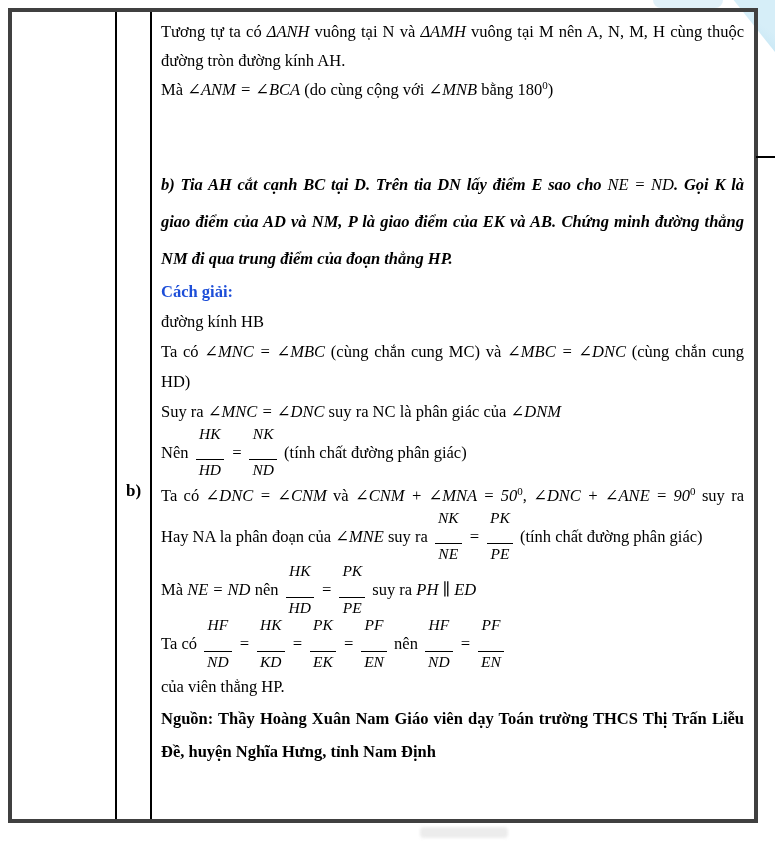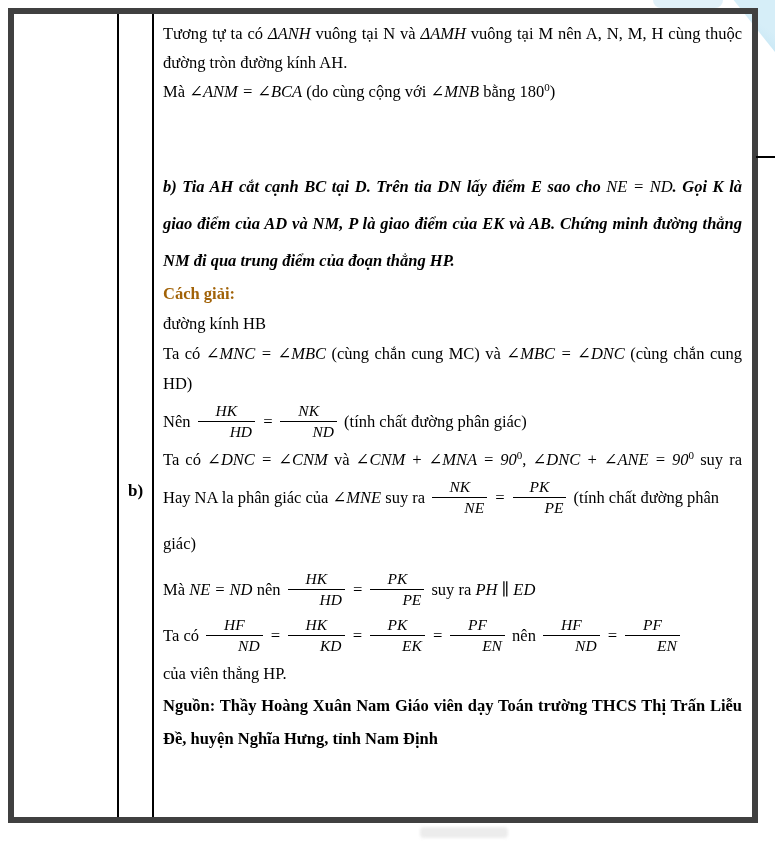--- a/index.html
+++ b/index.html
@@ -16,50 +16,50 @@
   .corner-decor2{
     position:absolute;right:52px;top:0;width:70px;height:8px;z-index:0;
     background:#d9eef7;border-radius:0 0 8px 8px;opacity:.8;
   }
   .smudge{
     position:absolute;left:420px;top:827px;width:88px;height:11px;z-index:0;
     background:rgba(120,120,120,.14);filter:blur(1.5px);border-radius:4px;
   }
   .solution-table{
     position:absolute;left:8px;top:8px;width:750px;height:815px;z-index:1;
-    border:6px solid #404040;box-sizing:border-box;background:transparent;
+    border:4px solid #404040;box-sizing:border-box;background:transparent;
     display:grid;grid-template-columns:105px 35px 1fr;grid-template-rows:150px 1fr;
   }
   .cell{box-sizing:border-box;overflow:hidden;}
   .left-cell{grid-column:1;grid-row:1/3;border-right:2px solid #000;}
   .label-cell{border-right:2px solid #000;}
   .lc1{grid-column:2;grid-row:1;}
   .lc2{grid-column:2;grid-row:2;display:flex;align-items:center;justify-content:center;}
   .cc1{grid-column:3;grid-row:1;padding:5px 10px 0 9px;}
   .cc2{grid-column:3;grid-row:2;padding:4px 10px 0 9px;}
   .row-b-label{font-weight:bold;font-size:17px;}
   .divider-stub{position:absolute;left:756px;top:156px;width:19px;height:2px;background:#000;z-index:1;}
 
   .line{font-size:16.5px;line-height:30px;min-height:30px;white-space:normal;}
   .cc1 .line{line-height:29px;min-height:29px;}
   .jfull{text-align:justify;text-align-last:justify;}
   .statement{font-weight:bold;font-style:italic;line-height:37px;min-height:37px;}
   .statement .math{font-weight:normal;}
   .source{font-weight:bold;line-height:33px;min-height:33px;}
-  .heading{color:#a16207;font-weight:bold;line-height:30px;min-height:30px;}
+  .heading{color:#1d4ed8;font-weight:bold;line-height:30px;min-height:30px;}
   .tall{line-height:46px;min-height:46px;}
   .math{font-style:italic;font-family:"Liberation Serif","DejaVu Serif","DejaVu Sans",serif;}
   sup{font-size:11px;line-height:0;vertical-align:super;}
   .frac{
     display:inline-block;vertical-align:middle;text-align:center;
     font-style:italic;line-height:1.12;margin:0 3px;position:relative;top:-2px;
     font-size:15.5px;
   }
-  .fnum{display:block;padding:0 3px 1px;border-bottom:1.4px solid #000;}
-  .fden{display:block;padding:1px 3px 0;margin-left:29px;}
+  .fnum{display:block;padding:0 3px 17px;border-bottom:1.4px solid #000;}
+  .fden{display:block;padding:1px 3px 0;}
 </style>
 </head>
 <body>
 
 <div class="corner-decor"></div>
 <div class="corner-decor2"></div>
 <div class="smudge"></div>
 
 <div class="solution-table">
   <div class="cell left-cell"></div>
@@ -73,23 +73,24 @@
     <span class="row-b-label">b)</span>
   </div>
   <div class="cell cc2" id="content-1">
       <div class="line statement jfull"><span class="txt">b) Tia AH cắt cạnh BC tại D. Trên tia DN lấy điểm E sao cho </span><span class="math">NE = ND</span><span class="txt">. Gọi K là</span></div>
       <div class="line statement jfull"><span class="txt">giao điểm của AD và NM, P là giao điểm của EK và AB. Chứng minh đường thẳng</span></div>
       <div class="line statement"><span class="txt">NM đi qua trung điểm của đoạn thẳng HP.</span></div>
       <div class="line heading"><span class="txt">Cách giải:</span></div>
       <div class="line"><span class="txt">đường kính HB</span></div>
       <div class="line jfull"><span class="txt">Ta có </span><span class="math">∠MNC = ∠MBC</span><span class="txt"> (cùng chắn cung MC) và </span><span class="math">∠MBC = ∠DNC</span><span class="txt"> (cùng chắn cung</span></div>
       <div class="line"><span class="txt">HD)</span></div>
+      <div class="line"><span class="txt">Suy ra </span><span class="math">∠MNC = ∠DNC</span><span class="txt"> suy ra NC là phân giác của </span><span class="math">∠DNM</span></div>
       <div class="line tall"><span class="txt">Nên </span><span class="frac"><span class="fnum">HK</span><span class="fden">HD</span></span><span class="math"> = </span><span class="frac"><span class="fnum">NK</span><span class="fden">ND</span></span><span class="txt"> (tính chất đường phân giác)</span></div>
-      <div class="line jfull"><span class="txt">Ta có </span><span class="math">∠DNC = ∠CNM</span><span class="txt"> và </span><span class="math">∠CNM + ∠MNA = 90</span><sup>0</sup><span class="txt">, </span><span class="math">∠DNC + ∠ANE = 90</span><sup>0</sup><span class="txt"> suy ra</span></div>
-      <div class="line tall"><span class="txt">Hay NA la phân giác của </span><span class="math">∠MNE</span><span class="txt"> suy ra </span><span class="frac"><span class="fnum">NK</span><span class="fden">NE</span></span><span class="math"> = </span><span class="frac"><span class="fnum">PK</span><span class="fden">PE</span></span><span class="txt"> (tính chất đường phân giác)</span></div>
+      <div class="line jfull"><span class="txt">Ta có </span><span class="math">∠DNC = ∠CNM</span><span class="txt"> và </span><span class="math">∠CNM + ∠MNA = 50</span><sup>0</sup><span class="txt">, </span><span class="math">∠DNC + ∠ANE = 90</span><sup>0</sup><span class="txt"> suy ra</span></div>
+      <div class="line tall"><span class="txt">Hay NA la phân đoạn của </span><span class="math">∠MNE</span><span class="txt"> suy ra </span><span class="frac"><span class="fnum">NK</span><span class="fden">NE</span></span><span class="math"> = </span><span class="frac"><span class="fnum">PK</span><span class="fden">PE</span></span><span class="txt"> (tính chất đường phân giác)</span></div>
       <div class="line tall"><span class="txt">Mà </span><span class="math">NE = ND</span><span class="txt"> nên </span><span class="frac"><span class="fnum">HK</span><span class="fden">HD</span></span><span class="math"> = </span><span class="frac"><span class="fnum">PK</span><span class="fden">PE</span></span><span class="txt"> suy ra </span><span class="math">PH ∥ ED</span></div>
       <div class="line tall"><span class="txt">Ta có </span><span class="frac"><span class="fnum">HF</span><span class="fden">ND</span></span><span class="math"> = </span><span class="frac"><span class="fnum">HK</span><span class="fden">KD</span></span><span class="math"> = </span><span class="frac"><span class="fnum">PK</span><span class="fden">EK</span></span><span class="math"> = </span><span class="frac"><span class="fnum">PF</span><span class="fden">EN</span></span><span class="txt"> nên </span><span class="frac"><span class="fnum">HF</span><span class="fden">ND</span></span><span class="math"> = </span><span class="frac"><span class="fnum">PF</span><span class="fden">EN</span></span></div>
       <div class="line"><span class="txt">của viên thẳng HP.</span></div>
       <div class="line source jfull"><span class="txt">Nguồn: Thầy Hoàng Xuân Nam Giáo viên dạy Toán trường THCS Thị Trấn Liễu</span></div>
       <div class="line source"><span class="txt">Đề, huyện Nghĩa Hưng, tỉnh Nam Định</span></div>
     </div>
 </div>
 <div class="divider-stub"></div>
 
 </body></html>

